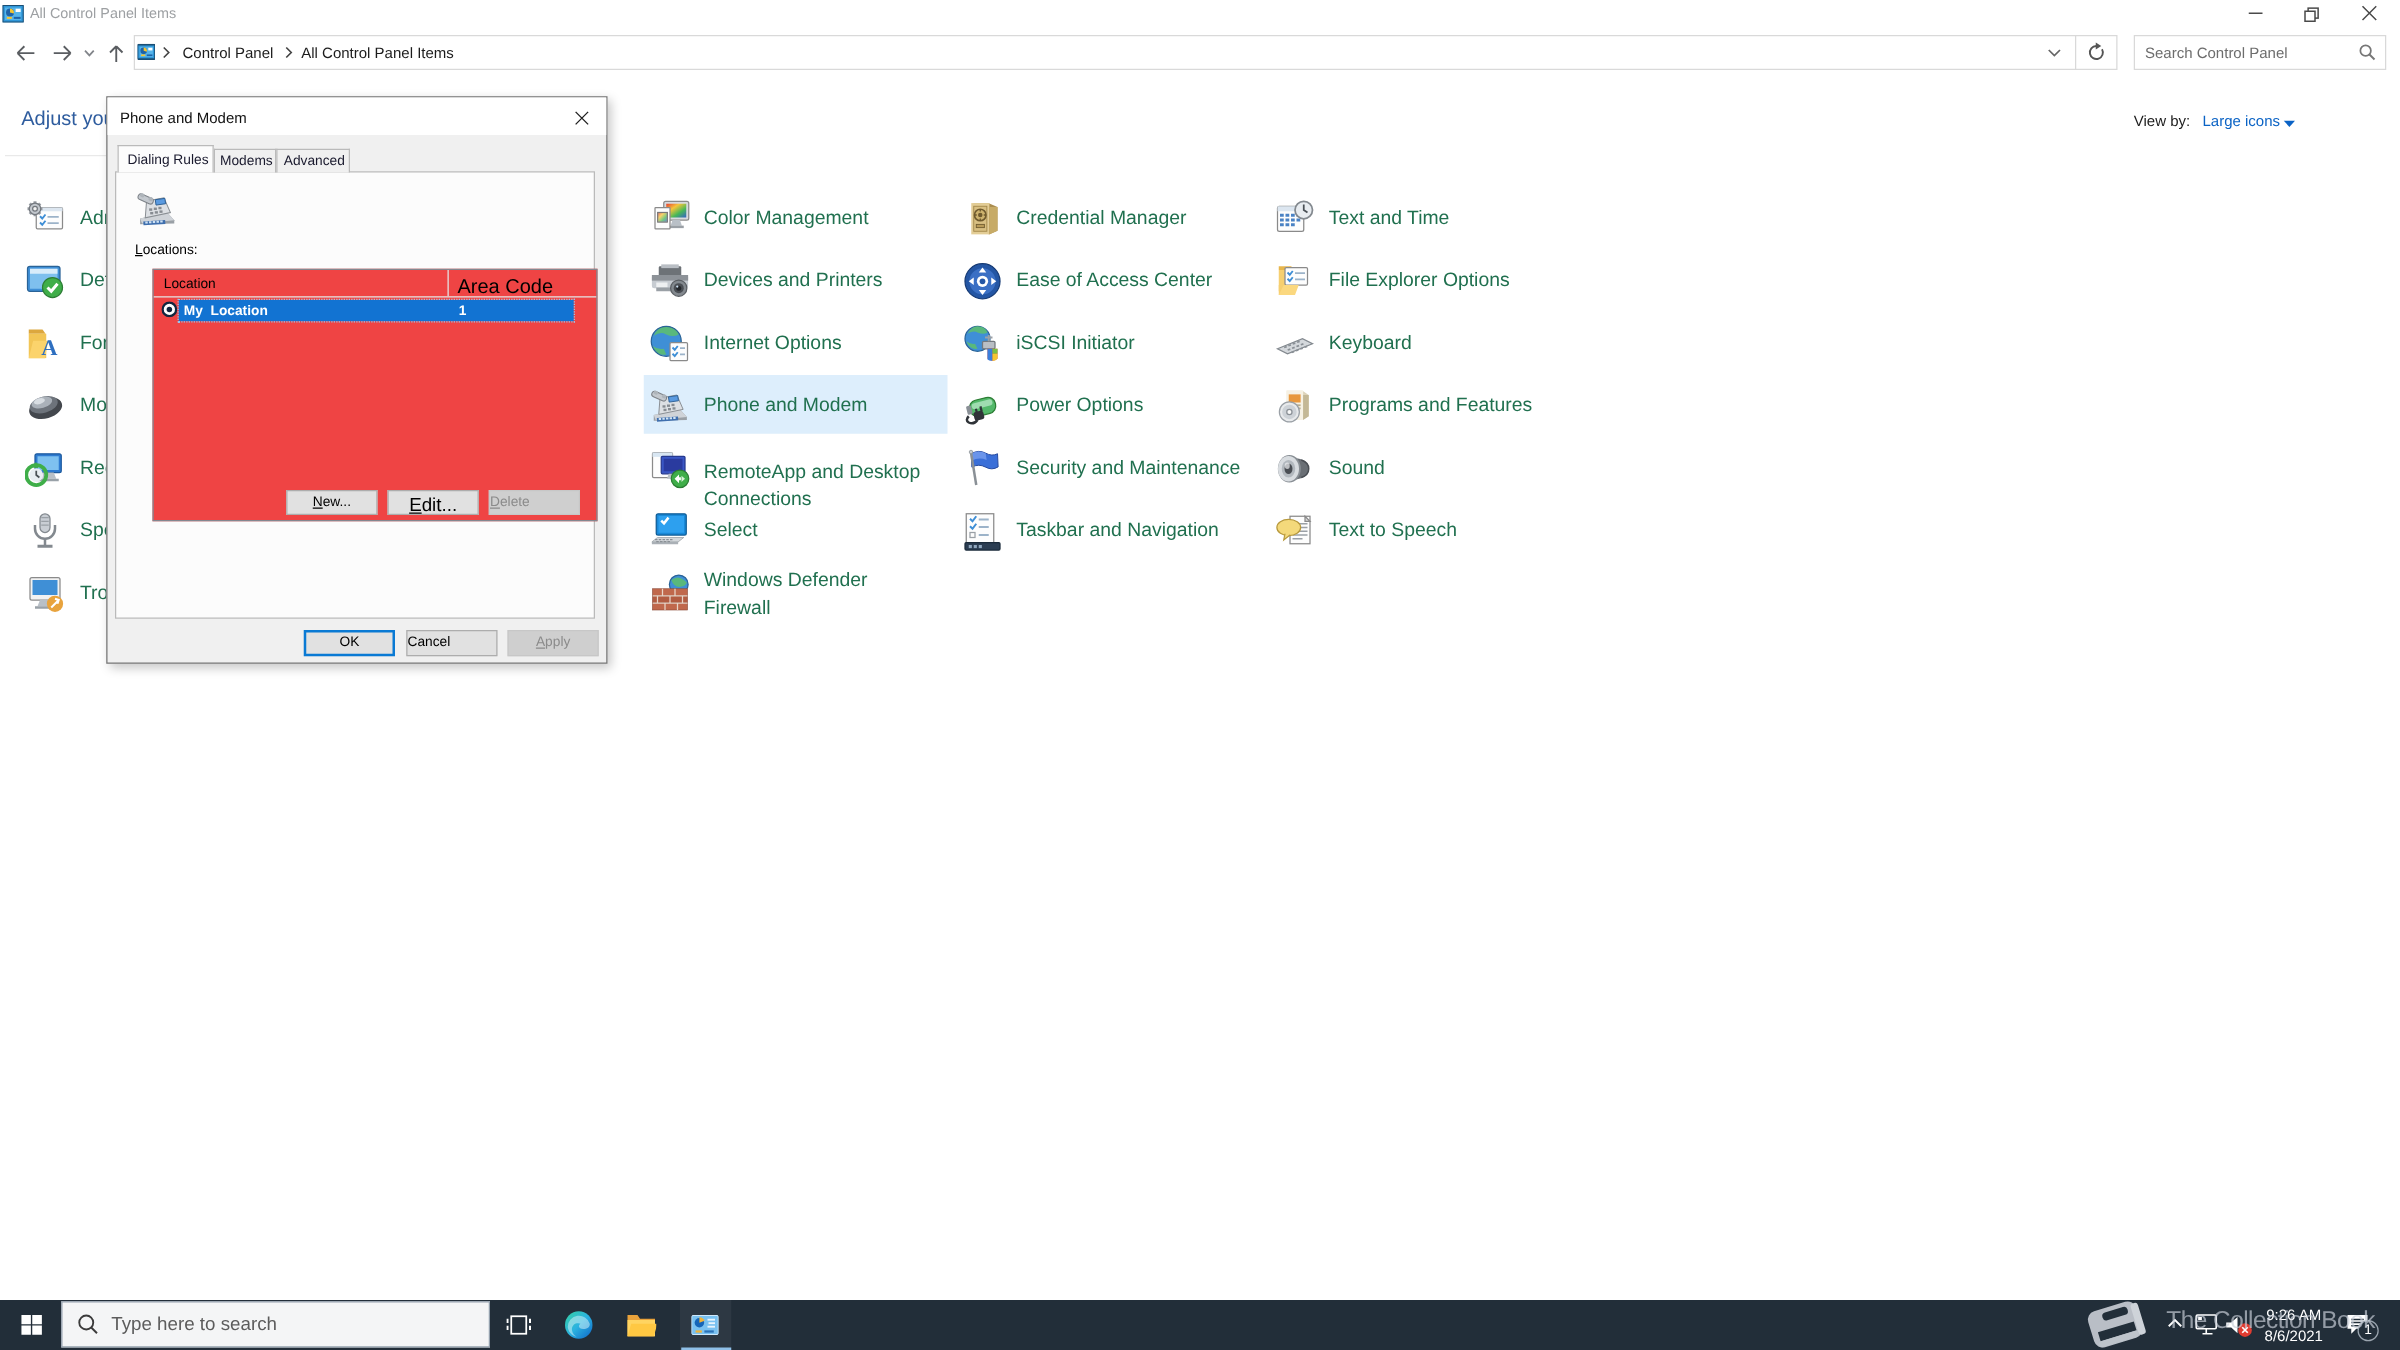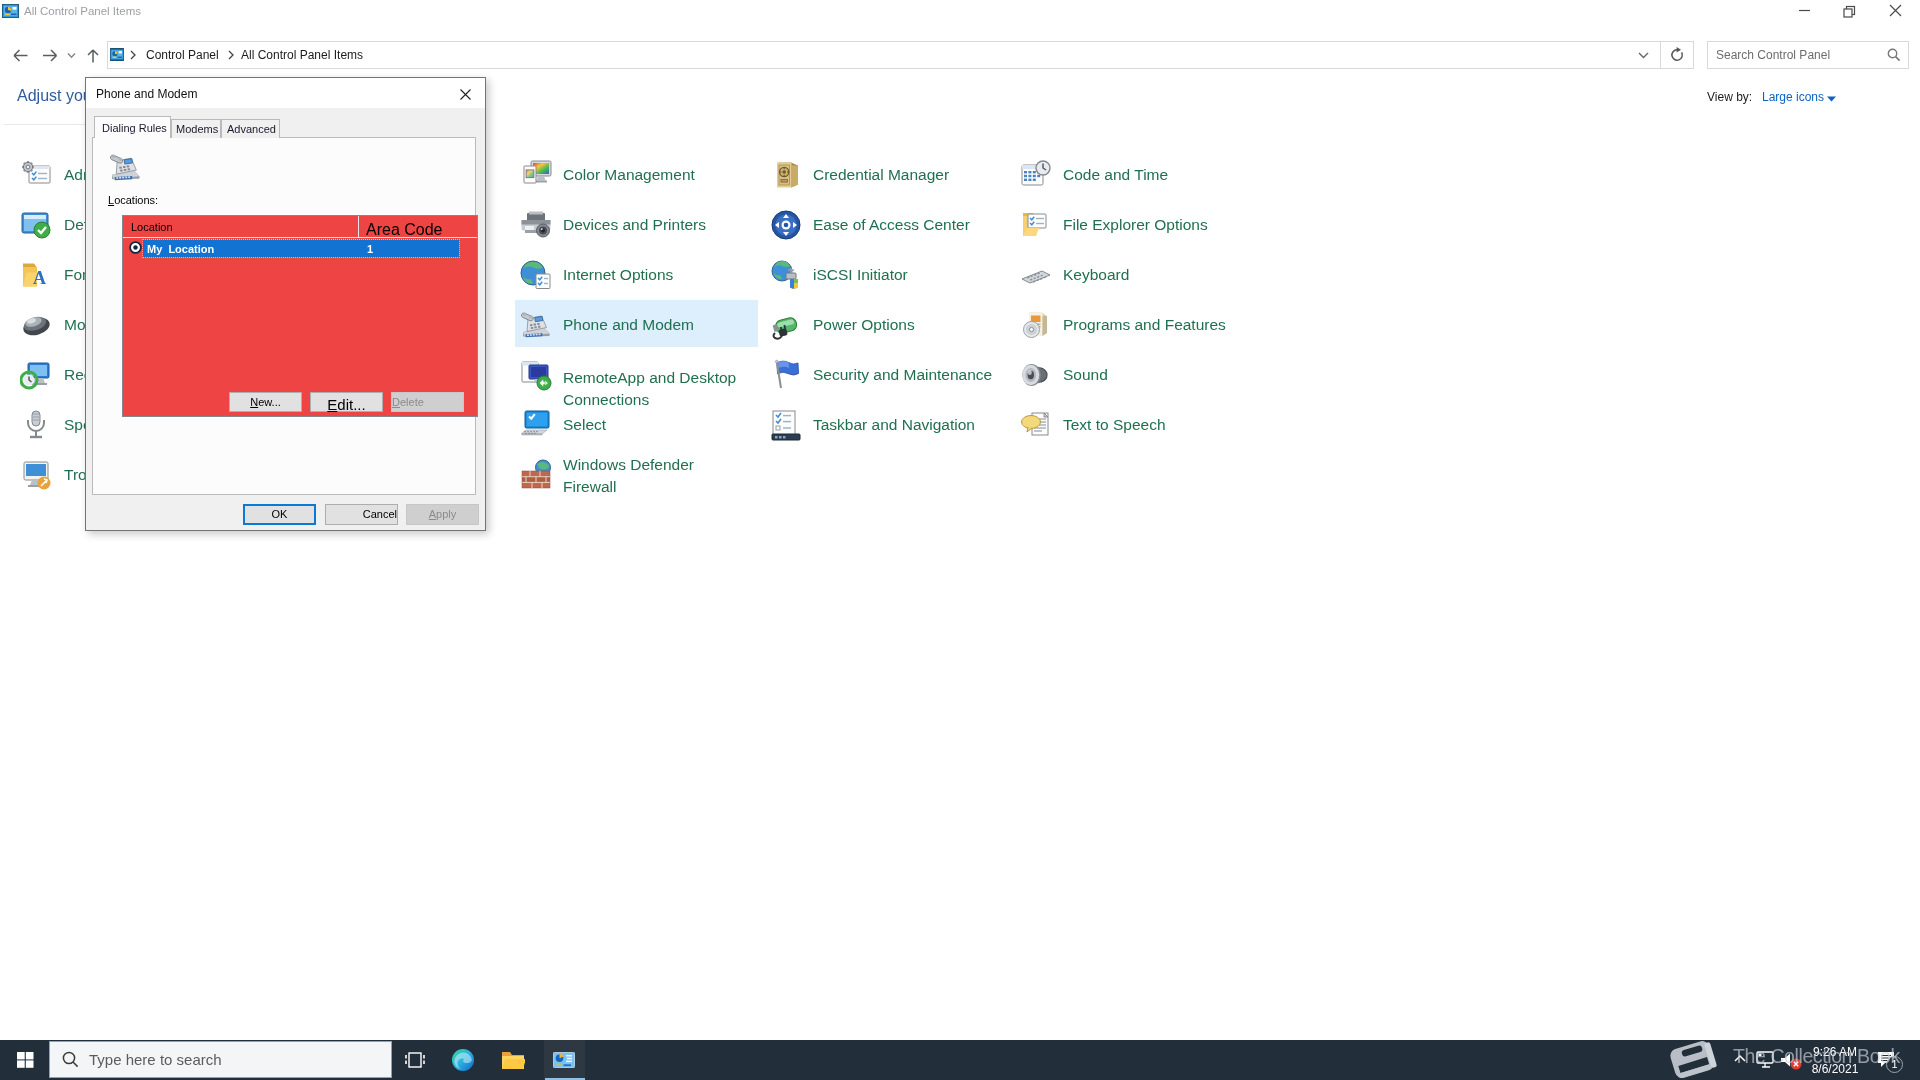--- a/index.html
+++ b/index.html
@@ -26,21 +26,21 @@
   <div class="abs" id="titlebar-text">All Control Panel Items</div>
 
   <svg class="abs" style="left:1793px;top:0px;" width="120" height="22" viewBox="0 0 120 22">
     <line x1="6" y1="10.5" x2="17" y2="10.5" stroke="#4a4a4a" stroke-width="1.2"></line>
     <rect x="53.5" y="6.5" width="8" height="8" fill="none" stroke="#4a4a4a" stroke-width="1.2"></rect>
     <rect x="51" y="9" width="8" height="8" fill="#fff" stroke="#4a4a4a" stroke-width="1.2"></rect>
     <path d="M97 5 L108 16 M108 5 L97 16" stroke="#4a4a4a" stroke-width="1.2"></path>
   </svg>
 </div>
 
-<div class="abs" style="left:0;top:28px;width:1920px;height:32px;background:#fff;margin-top:13px;">
+<div class="abs" style="left:0;top:28px;width:1920px;height:32px;background:#fff;">
   <svg class="abs" style="left:8px;top:4px;" width="100" height="24" viewBox="0 0 100 24">
     <path d="M6 10.5 h13.5 M6 10.5 l5.5 -5.5 M6 10.5 l5.5 5.5" stroke="#5a5d61" stroke-width="1.5" fill="none"></path>
     <path d="M35 10.5 h13.5 M48.5 10.5 l-5.5 -5.5 M48.5 10.5 l-5.5 5.5" stroke="#5a5d61" stroke-width="1.5" fill="none"></path>
     <path d="M60 8.5 l3.5 3.8 L67 8.5" stroke="#82858a" stroke-width="1.4" fill="none"></path>
     <path d="M85 17.5 v-12 M85 5 l-5 5 M85 5 l5 5" stroke="#5a5d61" stroke-width="1.5" fill="none"></path>
   </svg>
 
   <div class="abs" style="left:107px;top:0px;width:1587px;height:28px;border:1px solid #d9d9d9;background:#fff;"></div>
   <div class="abs" style="left:1660px;top:0px;width:1px;height:28px;background:#d9d9d9;"></div>
   <svg class="abs" style="left:110px;top:7px;" width="14" height="13" viewBox="0 0 17 14">
@@ -150,21 +150,21 @@
         <rect x="8.4" y="15.8" width="3" height="2.4"></rect>
         <rect x="12.8" y="15.8" width="3" height="2.4"></rect>
         <rect x="17.2" y="15.8" width="3" height="2.4"></rect>
 <rect x="4" y="19.6" width="3" height="2.4"></rect>
         <rect x="8.4" y="19.6" width="3" height="2.4"></rect>
         <rect x="12.8" y="19.6" width="3" height="2.4"></rect>
 </g>
 <circle cx="23" cy="9" r="7" fill="#e8ecf0" stroke="#83898f" stroke-width="1.4"></circle>
 <path d="M23 4.5 v4.5 l3 2" stroke="#4a5056" stroke-width="1.4" fill="none"></path>
     </svg>
-    <div class="abs item-label" style="left:1063px;top:166px;">Code and Time</div>
+    <div class="abs item-label" style="left:1063px;top:166px;">Text and Time</div>
     <svg class="abs" style="left:20px;top:209px;" width="32" height="32" viewBox="0 0 32 32">
       <rect x="2" y="4" width="26" height="20" rx="2" fill="#3f8fd6" stroke="#2a6397"></rect>
 <rect x="4" y="6" width="22" height="16" fill="#7fc0ee"></rect>
 <rect x="4" y="6" width="22" height="4" fill="#d8ecfa"></rect>
 <circle cx="22" cy="21" r="8" fill="#3fae49" stroke="#2c7d34"></circle>
 <path d="M18 21 l3 3 5-6" stroke="#fff" stroke-width="2.4" fill="none"></path>
     </svg>
     <div class="abs item-label" style="left:64px;top:216px;">Default Programs</div>
     <svg class="abs" style="left:520px;top:209px;" width="32" height="32" viewBox="0 0 32 32">
       <rect x="7" y="4" width="18" height="8" rx="1" fill="#6d7277"></rect>
@@ -502,21 +502,21 @@
     <div class="abs" style="left:20px;top:24px;width:316px;height:17px;background:#1273d2;outline:1px dotted #9fc4e8;"></div>
     <div class="abs" style="left:24px;top:26.5px;font-size:11px;font-weight:bold;color:#fff;">My&nbsp; Location</div>
     <div class="abs" style="left:244px;top:26.5px;font-size:11px;font-weight:bold;color:#fff;">1</div>
   </div>
 
   <div class="abs" style="left:143px;top:314px;width:73px;height:20px;background:#e1e1e1;border:1px solid #adadad;text-align:center;font-size:11px;color:#000;padding-top:3px;"><u>N</u>ew...</div>
   <div class="abs" style="left:224px;top:314px;width:73px;height:20px;background:#e1e1e1;border:1px solid #adadad;text-align:center;font-size:15px;color:#000;padding-top:3px;"><u>E</u>dit...</div>
   <div class="abs" style="left:305px;top:314px;width:73px;height:20px;background:#cfcfcf;border:1px solid #c7c7c7;text-align:left;font-size:11px;color:#8b8b8b;padding-top:3px;"><u>D</u>elete</div>
 
   <div class="abs" style="left:157px;top:426px;width:73px;height:21px;background:#e1e1e1;border:2px solid #0a7ad4;text-align:center;font-size:11px;color:#000;padding-top:2px;">OK</div>
-  <div class="abs" style="left:239px;top:426px;width:73px;height:21px;background:#e1e1e1;border:1px solid #adadad;text-align:right;font-size:11px;color:#000;padding-top:3px;">Cancel</div>
+  <div class="abs" style="left:239px;top:426px;width:73px;height:21px;background:#e1e1e1;border:1px solid #adadad;text-align:left;font-size:11px;color:#000;padding-top:3px;">Cancel</div>
   <div class="abs" style="left:320px;top:426px;width:73px;height:21px;background:#cfcfcf;border:1px solid #c7c7c7;text-align:center;font-size:11px;color:#8b8b8b;padding-top:3px;"><u>A</u>pply</div>
 </div>
 
 <div class="abs" id="taskbar" style="left:0;top:1040px;width:1920px;height:40px;background:#222e39;">
   <svg class="abs" style="left:17px;top:12px;" width="17" height="16" viewBox="0 0 17 16">
     <rect x="0" y="0" width="7.7" height="7.4" fill="#fff"></rect>
     <rect x="8.8" y="0" width="7.7" height="7.4" fill="#fff"></rect>
     <rect x="0" y="8.4" width="7.7" height="7.4" fill="#fff"></rect>
     <rect x="8.8" y="8.4" width="7.7" height="7.4" fill="#fff"></rect>
   </svg>

